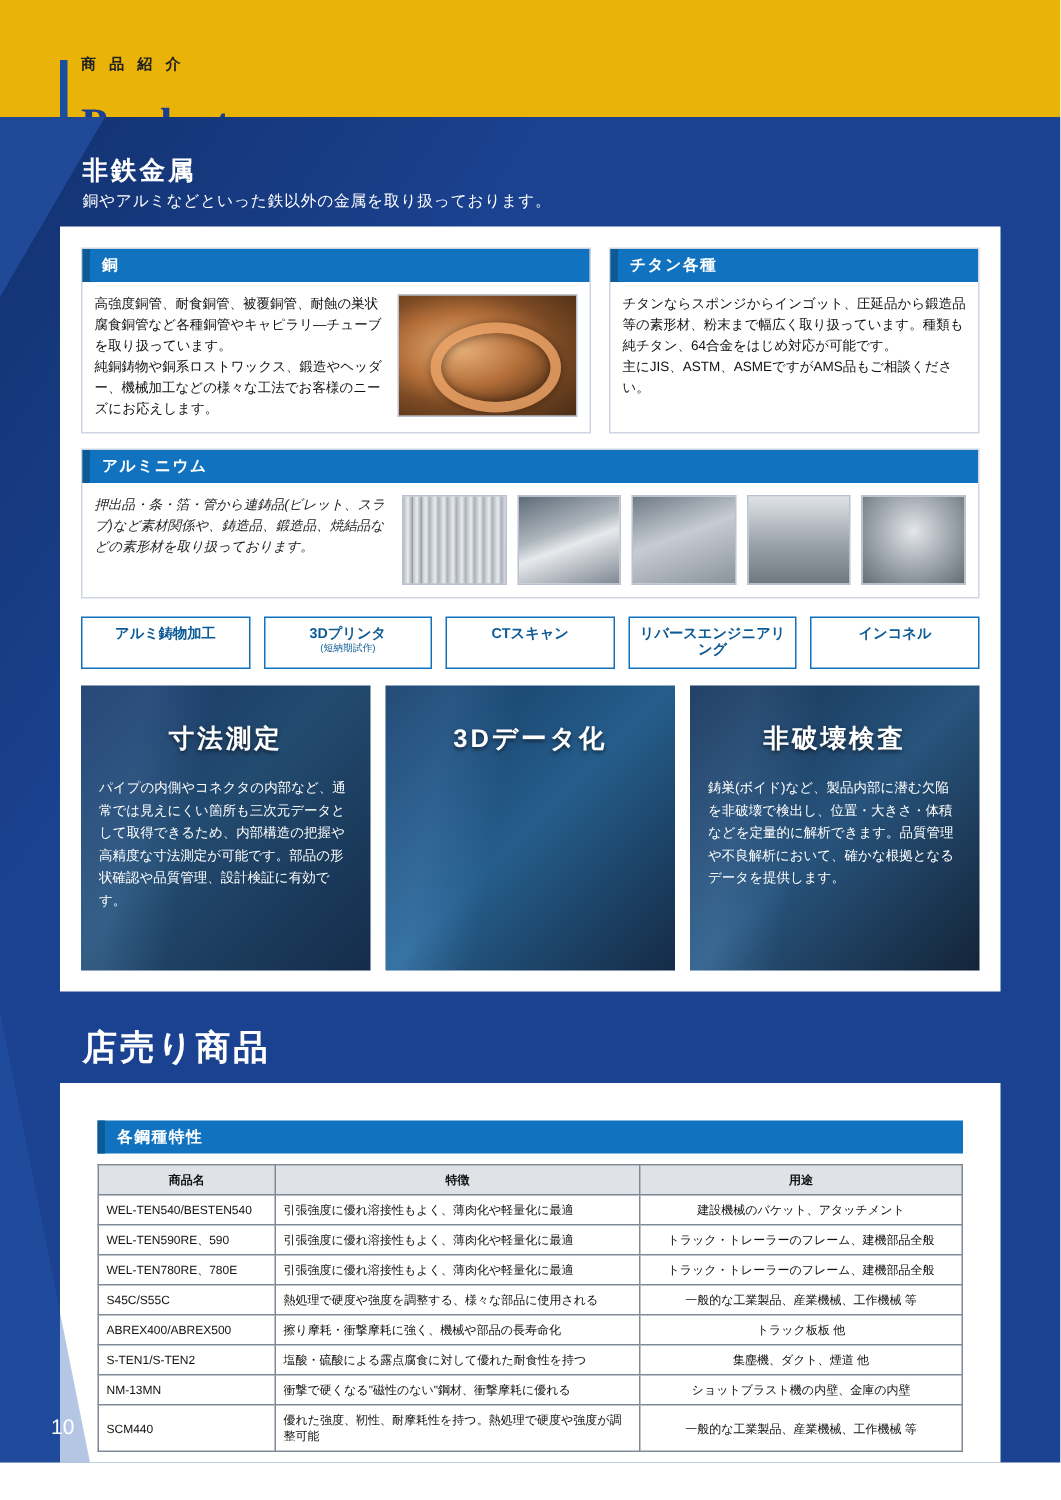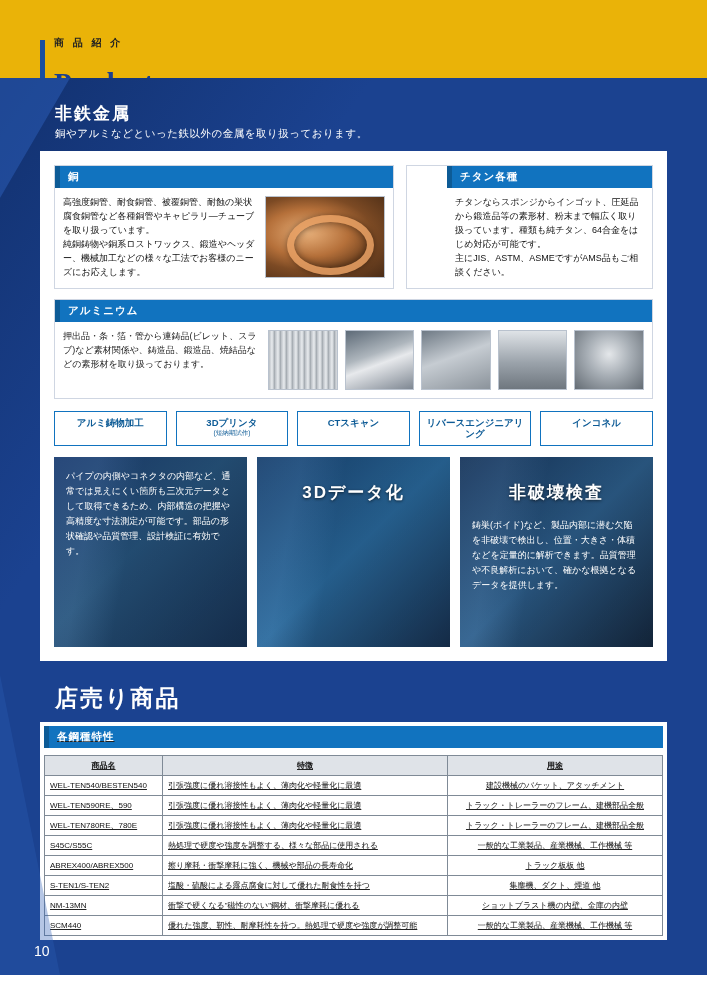--- a/index.html
+++ b/index.html
@@ -103,21 +103,21 @@
     border-left: 5px solid #0d5b96;
   }
   .card-body { display:flex; padding: 8px; gap: 8px; }
   .card-text {
     font-size: 9px;
     line-height: 1.55;
     color: #111;
     flex: 1;
   }
   .copper-card { width: 340px; }
-  .titan-card { flex: 1; padding-left: 40px; }
+  .titan-card { flex: 1; }
 
   .photo {
     border: 1px solid #b9c2ce;
     background: #d8d2c8;
     position: relative;
     overflow: hidden;
   }
   .ph-copper {
     width: 120px; height: 82px;
     background:
@@ -126,21 +126,21 @@
   }
   .ph-copper:after{
     content:"";
     position:absolute; left:18%; top:22%;
     width:62%; height:58%;
     border:7px solid rgba(230,160,100,.85);
     border-radius:50%;
     box-shadow: inset 0 0 8px rgba(0,0,0,.5), 0 0 6px rgba(0,0,0,.4);
   }
 
-  .alum-body { display:flex; padding: 8px; gap: 7px; align-items:flex-start; }
+  .alum-body { display:flex; padding: 8px; gap: 7px; align-items:flex-start;font-style:italic; }
   .alum-text { width: 205px; font-size: 9px; line-height:1.55; }
   .ph-alum { width: 72px; height: 60px; }
   .ph-a1 { background: repeating-linear-gradient(90deg,#b9bec4 0px,#e9ecef 3px,#9aa1a8 6px), linear-gradient(#cfd4d9,#8d949b); }
   .ph-a2 { background: linear-gradient(160deg,#5d6a77 0%,#aeb6bd 40%,#e7e9ec 55%,#7e8792 100%); }
   .ph-a3 { background: linear-gradient(160deg,#6f7a85 0%,#c6ccd2 45%,#8b939b 100%); }
   .ph-a4 { background: linear-gradient(180deg,#dfe3e7 0%,#9aa2aa 55%,#6f777f 100%); }
   .ph-a5 { background: radial-gradient(circle at 50% 40%, #e4e7ea 0%, #a7aeb5 45%, #646c74 100%); }
 
   
   .tabs { display:flex; gap: 9px; margin-top: 12px; }
@@ -188,21 +188,21 @@
     position: relative;
     font-size: 9px;
     line-height: 1.65;
   }
 
   
   .section-head2 {
     color:#fff; margin: 22px 0 8px 55px;
     font-size: 23px; font-weight:bold; letter-spacing:2px;
   }
-  .panel2 { margin: 0 40px; background:#fff; padding: 4px; text-decoration: underline; }
+  .panel2 { margin: 0 40px; background:#fff; padding: 25px; }
   .tbl-title {
     background: #1173bf; color:#fff;
     font-size: 10.5px; font-weight:bold;
     padding: 4px 8px; letter-spacing:1px;
     border-left: 5px solid #0d5b96;
     margin-bottom: 7px;
   }
   table { width:100%; border-collapse: collapse; }
   th, td {
     border: 1px solid #7f8a96;
@@ -287,20 +287,21 @@
       <div class="tab">
         <span>リバースエンジニアリング</span>
       </div>
       <div class="tab">
         <span>インコネル</span>
       </div>
     </div>
 
     <div class="features">
       <div class="feature f1">
+        <div class="f-title">寸法測定</div>
         <div class="f-text">パイプの内側やコネクタの内部など、通常では見えにくい箇所も三次元データとして取得できるため、内部構造の把握や高精度な寸法測定が可能です。部品の形状確認や品質管理、設計検証に有効です。</div>
       </div>
       <div class="feature f2">
         <div class="f-title">3Dデータ化</div>
       </div>
       <div class="feature f3">
         <div class="f-title">非破壊検査</div>
         <div class="f-text">鋳巣(ボイド)など、製品内部に潜む欠陥を非破壊で検出し、位置・大きさ・体積などを定量的に解析できます。品質管理や不良解析において、確かな根拠となるデータを提供します。</div>
       </div>
     </div>

